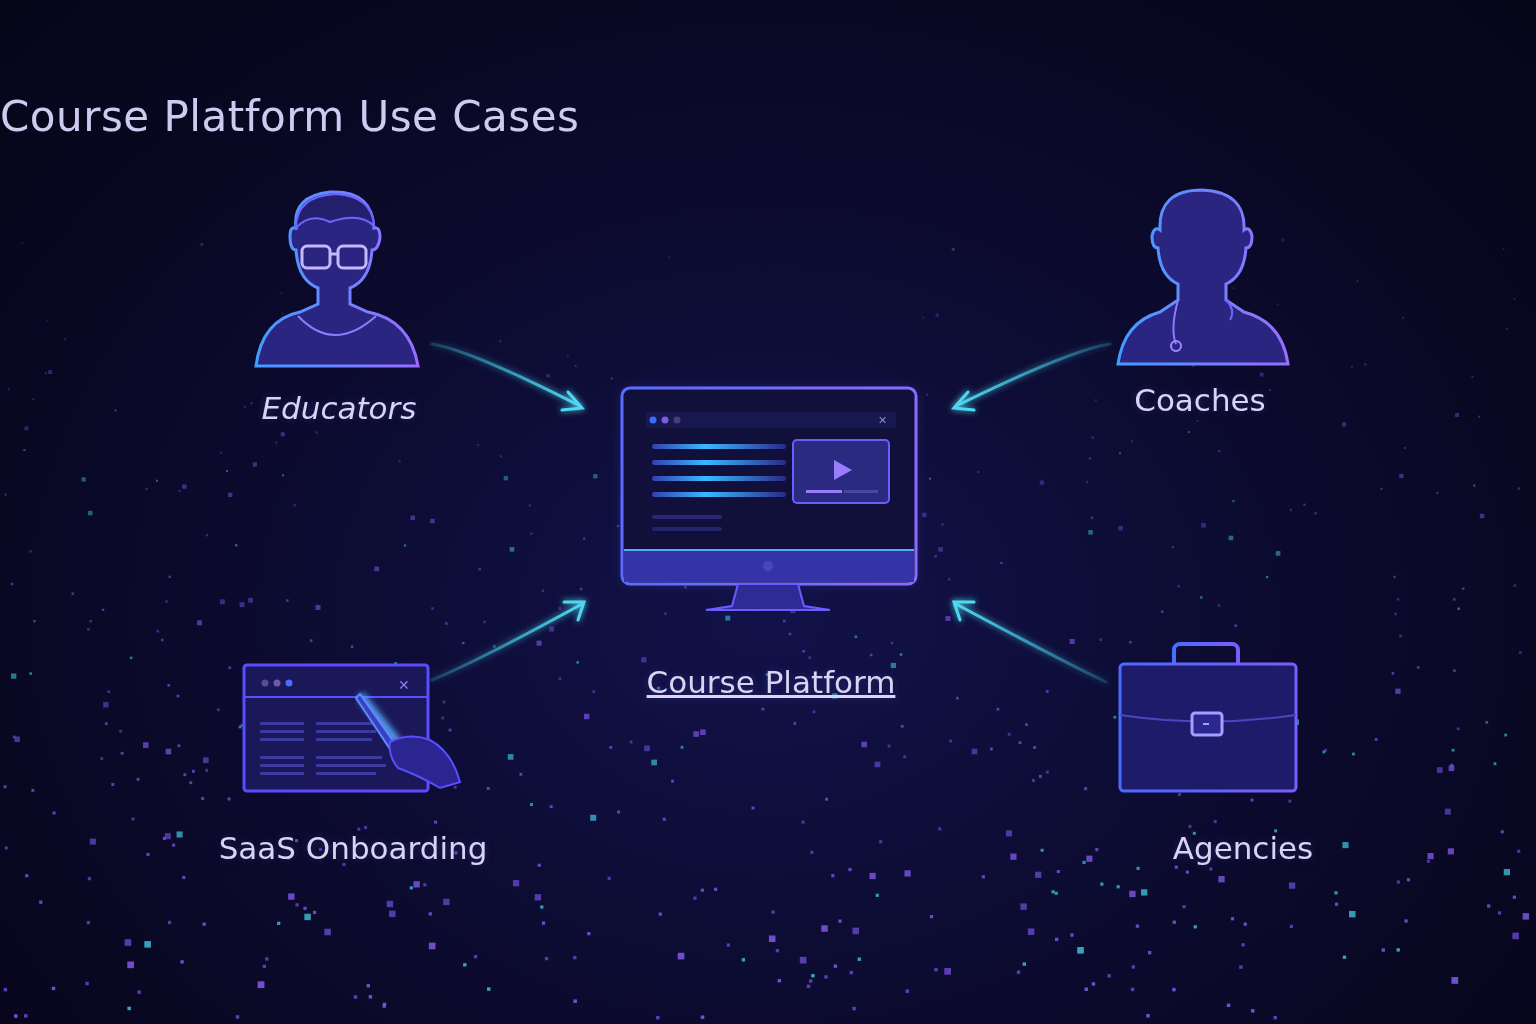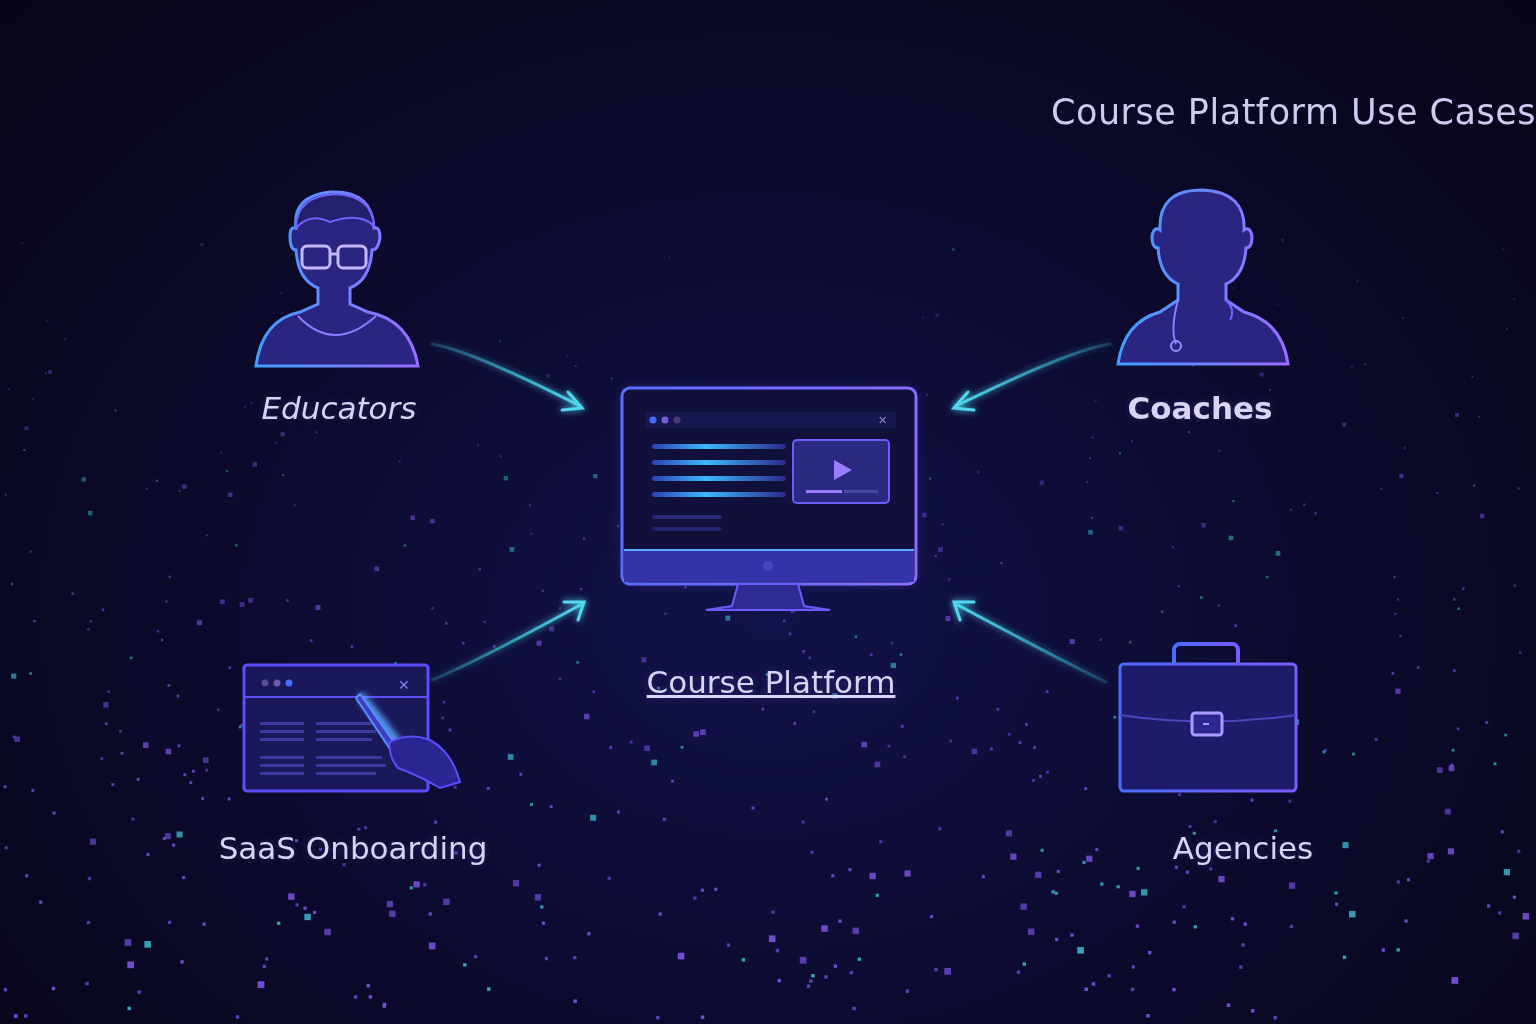--- a/index.html
+++ b/index.html
@@ -3,22 +3,22 @@
 <meta charset="utf-8">
 <style>
   html, body { margin:0; padding:0; }
   body {
     width:1536px; height:1024px; overflow:hidden; position:relative;
     background: radial-gradient(ellipse at 50% 60%, #12124a 0%, #0c0b30 45%, #08071f 80%, #060518 100%);
     font-family: "DejaVu Sans", sans-serif;
   }
   .stars { position:absolute; inset:0; pointer-events:none; }
   .title {
-    position:absolute; left:0; right:0; top:92px; text-align:right;
-    font-size:35px; color:#cfcaf0; letter-spacing:0.5px; font-weight:normal;
+    position:absolute; left:0; right:0; top:92px; text-align:left;
+    font-size:42px; color:#cfcaf0; letter-spacing:0.5px; font-weight:normal;
   }
   .node { position:absolute; }
   .label {
     position:absolute; font-size:31px; color:#d8d4f2; white-space:nowrap;
     transform:translateX(-50%); text-shadow:0 0 8px rgba(120,110,255,0.25);
   }
   svg { overflow:visible; }
 </style>
 </head>
 <body>
@@ -608,21 +608,21 @@
       <linearGradient id="coS" x1="0" x2="1">
           <stop offset="0" stop-color="#3f9fff"></stop>
           <stop offset="1" stop-color="#9a6cff"></stop>
         </linearGradient>
     </defs>
     <path d="M1118 364 Q1124 322 1160 312 L1178 300 L1178 284 Q1160 276 1158 248 Q1152 248 1152 236 Q1154 226 1160 230 Q1158 190 1202 190 Q1246 192 1244 230 Q1250 226 1252 236 Q1252 248 1246 248 Q1244 276 1226 284 L1226 300 L1244 312 Q1282 322 1288 364 Z" fill="#2a2580" stroke="url(#coS)" stroke-width="3"></path>
     <path d="M1178 300 Q1170 330 1176 344" fill="none" stroke="#8b7cff" stroke-width="2"></path>
     <circle cx="1176" cy="346" r="5" fill="none" stroke="#9a8cff" stroke-width="2"></circle>
     <path d="M1226 300 Q1236 310 1230 320" fill="none" stroke="#6f63ff" stroke-width="2"></path>
   </svg>
-  <div class="label" style="left:1200px;top:390px;font-weight:bold;">Coaches</div>
+  <div class="label" style="left:1200px;top:382px;">Coaches</div>
 </div>
 
 <div class="node" style="left:0;top:0;">
   <svg width="1536" height="700" style="position:absolute;left:0;top:0;">
     <defs>
       <linearGradient id="mS" x1="0" x2="1">
           <stop offset="0" stop-color="#5a6cff"></stop>
           <stop offset="1" stop-color="#8a6cff"></stop>
         </linearGradient>
       <linearGradient id="bar" x1="0" x2="1">

